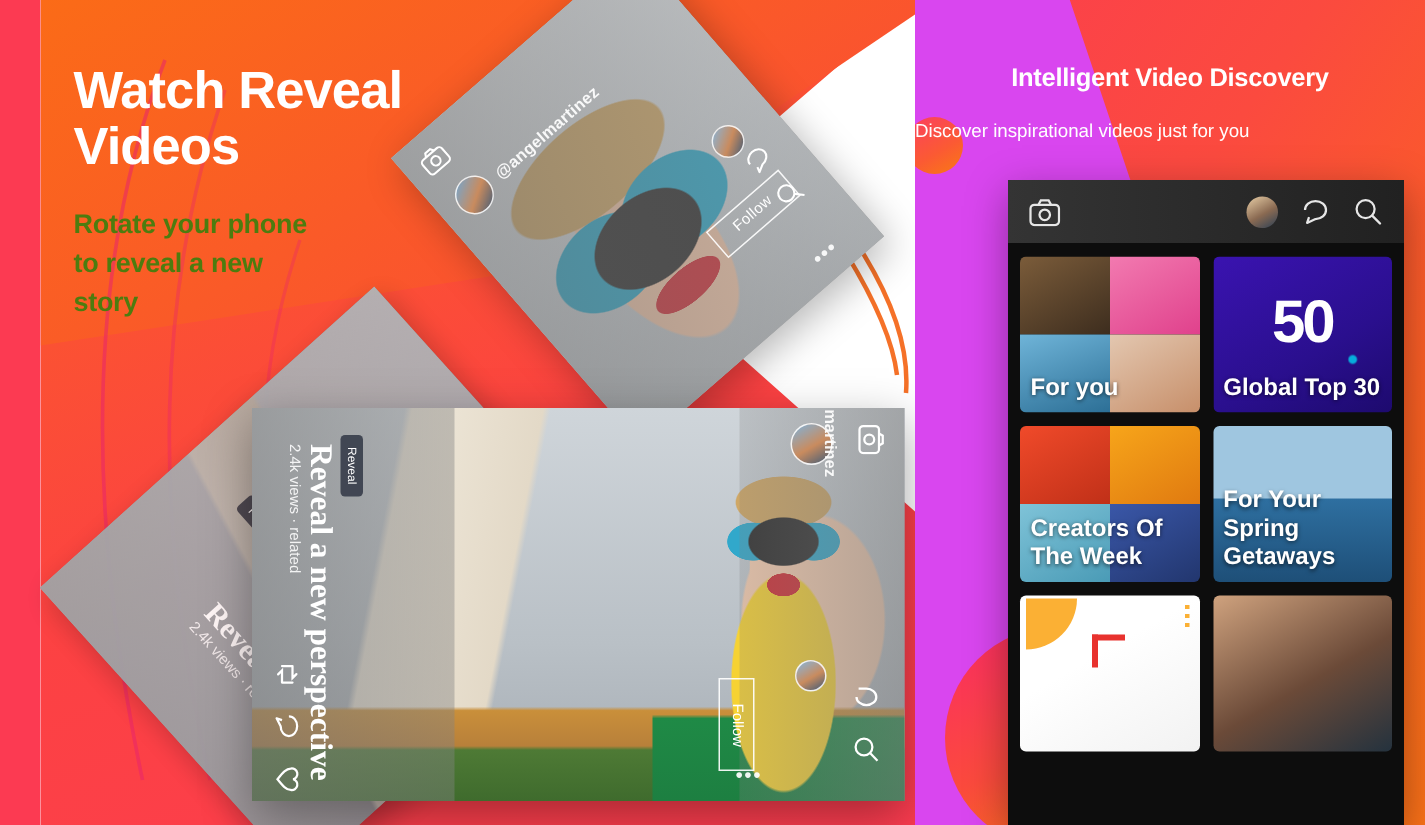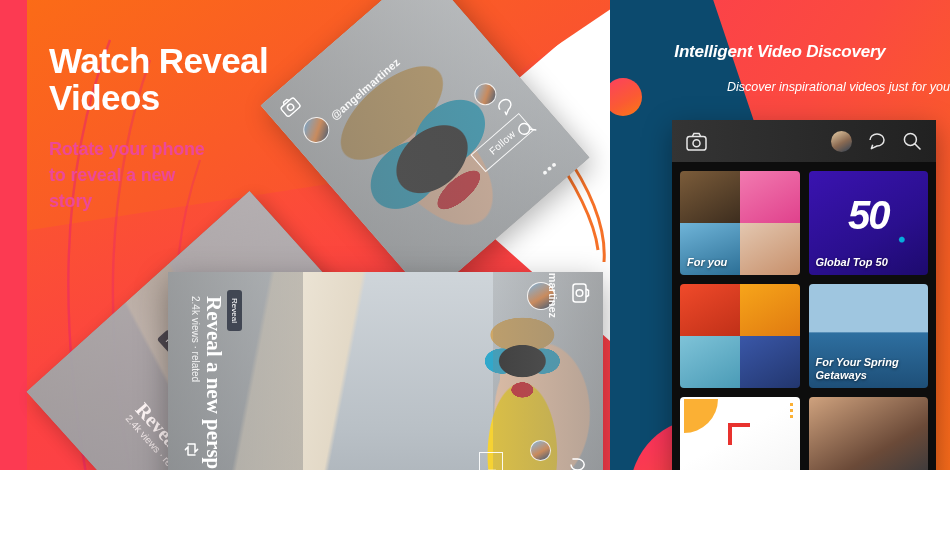--- a/index.html
+++ b/index.html
@@ -1,38 +1,38 @@
 <!DOCTYPE html>
 <html><head>
 <meta charset="utf-8">
 <title>App Store Feature Graphic</title>
 <style>
   * { box-sizing: border-box; margin:0; padding:0; }
   html,body{ width:950px; height:550px; overflow:hidden; background:#fff;
     font-family:"Liberation Sans", sans-serif; }
 
-  #stage { position:relative; width:950px; height:470px; overflow:hidden; background:#ffffff; }
+  #stage { position:relative; width:950px; height:550px; overflow:hidden; background:#ffffff; }
 
   
   .left-panel{ position:absolute; left:0; top:0; width:610px; height:550px; overflow:hidden; background:#ffffff; }
   .left-pink{ position:absolute; left:0; top:0; width:27px; height:550px;
     background:linear-gradient(180deg,#fc3a52 0%,#fc3a52 100%); }
   .left-wedge{ position:absolute; left:27px; top:0; width:583px; height:550px;
     background:linear-gradient(160deg,#fa6222 0%,#fb5430 26%,#fc4242 55%,#fc3c50 100%);
     clip-path: polygon(0% 0%, 100% 0%, 66.5% 30.5%, 100% 62%, 100% 100%, 0% 100%);
   }
   .left-orange-top{ position:absolute; left:27px; top:0; width:583px; height:320px;
     background:linear-gradient(150deg,#fb6b17 0%,#fa5a28 40%,#fb4b37 75%,#fc4441 100%);
     clip-path: polygon(0% 0%, 100% 0%, 100% 3%, 57% 56%, 0% 72%);
   }
   .left-arcs{ position:absolute; left:0; top:0; width:610px; height:550px; pointer-events:none; }
 
   .ttl-main{ position:absolute; left:49px; top:42px; width:330px; color:#fff;
     font-size:35px; line-height:1.06; font-weight:bold; letter-spacing:-0.6px; }
-  .ttl-sub{ position:absolute; left:49px; top:136px; width:160px; color:#ec4899;
+  .ttl-sub{ position:absolute; left:49px; top:136px; width:160px; color:#4d7c0f;
     font-size:18px; line-height:1.45; font-weight:bold; letter-spacing:-0.2px; }
 
   
   .tilt-phone{ position:absolute; left:318px; top:4px; width:214px; height:255px;
     transform:rotate(-41deg); transform-origin:50% 50%;
     overflow:hidden; box-shadow:0 8px 26px rgba(0,0,0,.28); background:#9b9b9b; }
   .tp-photo{ position:absolute; inset:0;
     background:
       radial-gradient(ellipse 58% 34% at 44% 60%, #2b2b2b 0 32%, rgba(0,0,0,0) 33%),
       radial-gradient(ellipse 26% 16% at 30% 58%, #2ba7c8 0 70%, rgba(0,0,0,0) 72%),
@@ -117,47 +117,47 @@
   .lp-av2{ position:absolute; right:52px; top:168px; width:21px; height:21px; border-radius:50%;
     border:1.4px solid rgba(255,255,255,.85);
     background:linear-gradient(150deg,#86b6dd,#c98b5e 55%,#3d5a78); }
   .lp-follow{ position:absolute; right:100px; top:180px; width:24px; height:62px;
     border:1.5px solid rgba(255,255,255,.92); display:flex; align-items:center; justify-content:center; }
   .lp-follow span{ transform:rotate(90deg); color:#fff; font-size:10px; white-space:nowrap; }
   .lp-ic2{ position:absolute; right:16px; }
   .lp-dots{ position:absolute; right:95px; bottom:10px; color:rgba(255,255,255,.92); font-size:14px; letter-spacing:1px; }
 
   
-  .right-panel{ position:absolute; left:610px; top:0; width:340px; height:550px; overflow:hidden; background:#0c4a6e;font-style:italic; }
+  .right-panel{ position:absolute; left:610px; top:0; width:340px; height:550px; overflow:hidden; background:#d946ef; }
   .rp-wedge{ position:absolute; left:-30px; top:0; width:370px; height:550px;
     background:linear-gradient(125deg,#fc3d4f 0%,#fb4a3f 40%,#fa6122 75%,#f97118 100%);
     clip-path: polygon(36% 0%, 100% 0%, 100% 100%, 100% 100%, 62% 100%, 62% 24%, 47% 22%);
   }
   .circ-top{ position:absolute; left:-6px; top:78px; width:38px; height:38px; border-radius:50%;
     background:linear-gradient(150deg,#fb3f62,#fb5a33 60%,#f97a14); }
   .circ-big{ position:absolute; left:20px; top:418px; width:148px; height:148px; border-radius:50%;
     background:linear-gradient(160deg,#fb2d63,#fb4a3d 55%,#f97a14); }
 
   .rp-h1{ position:absolute; left:0; top:42px; width:340px; text-align:center; color:#fff;
     font-size:17px; font-weight:bold; letter-spacing:-.2px; }
-  .rp-h2{ position:absolute; left:0; top:80px; width:340px; text-align:right; color:#fff;
+  .rp-h2{ position:absolute; left:0; top:80px; width:340px; text-align:left; color:#fff;
     font-size:12.5px; }
 
   .phone{ position:absolute; left:62px; top:120px; width:264px; height:430px;
     background:#0d0d0d; padding:0 8px 0 8px; overflow:hidden;
     box-shadow:0 8px 26px rgba(0,0,0,.35); }
   .phone-bar{ height:42px; margin:0 -8px; background:linear-gradient(90deg,#343434,#212121);
     display:flex; align-items:center; padding:0 14px; }
   .pb-right{ margin-left:auto; display:flex; align-items:center; gap:15px; }
   .pb-av{ width:21px; height:21px; border-radius:50%;
     background:linear-gradient(150deg,#e9cfa7,#8a6a52 55%,#2c4055); }
   .grid{ display:grid; grid-template-columns:1fr 1fr; gap:9px; padding-top:9px; }
   .card{ position:relative; height:104px; border-radius:4px; overflow:hidden; }
   .card .lbl{ position:absolute; left:7px; bottom:6px; right:5px; color:#fff;
-    font-size:11px; font-weight:bold; line-height:1.18; text-shadow:0 1px 3px rgba(0,0,0,.6); }
+    font-size:16px; font-weight:bold; line-height:1.18; text-shadow:0 1px 3px rgba(0,0,0,.6); }
   .quad{ position:absolute; inset:0; display:grid; grid-template-columns:1fr 1fr; grid-template-rows:1fr 1fr; }
   .quad i{ display:block; }
 
   
   .a1{ background:linear-gradient(150deg,#7b5c3a,#3d2d1e); }
   .a2{ background:linear-gradient(150deg,#f27ab0,#e0418c); }
   .a3{ background:linear-gradient(160deg,#6fb4d8,#2c6f96); }
   .a4{ background:linear-gradient(150deg,#e3c7b0,#c78f6a); }
   .b1{ background:
       radial-gradient(circle at 52% 46%, #ff2e7a 0 38%, rgba(0,0,0,0) 39%),
@@ -320,30 +320,31 @@
               <i class="a2"></i>
               <i class="a3"></i>
               <i class="a4"></i>
           </div>
           <div class="lbl">For you</div>
         </div>
 
 
         <div class="card c1">
           <div class="big">50</div>
-          <div class="lbl">Global Top 50</div>
+          <div class="lbl">Global Top 30</div>
         </div>
 
         <div class="card">
           <div class="quad">
             <i class="d1"></i>
               <i class="d2"></i>
               <i class="d3"></i>
               <i class="d4"></i>
           </div>
+          <div class="lbl">Creators Of The Week</div>
         </div>
 
 
         <div class="card f1">
           <div class="lbl">For Your Spring Getaways</div>
         </div>
 
         <div class="card g1">
           <div class="sh1"></div>
           <div class="sh2"></div>

